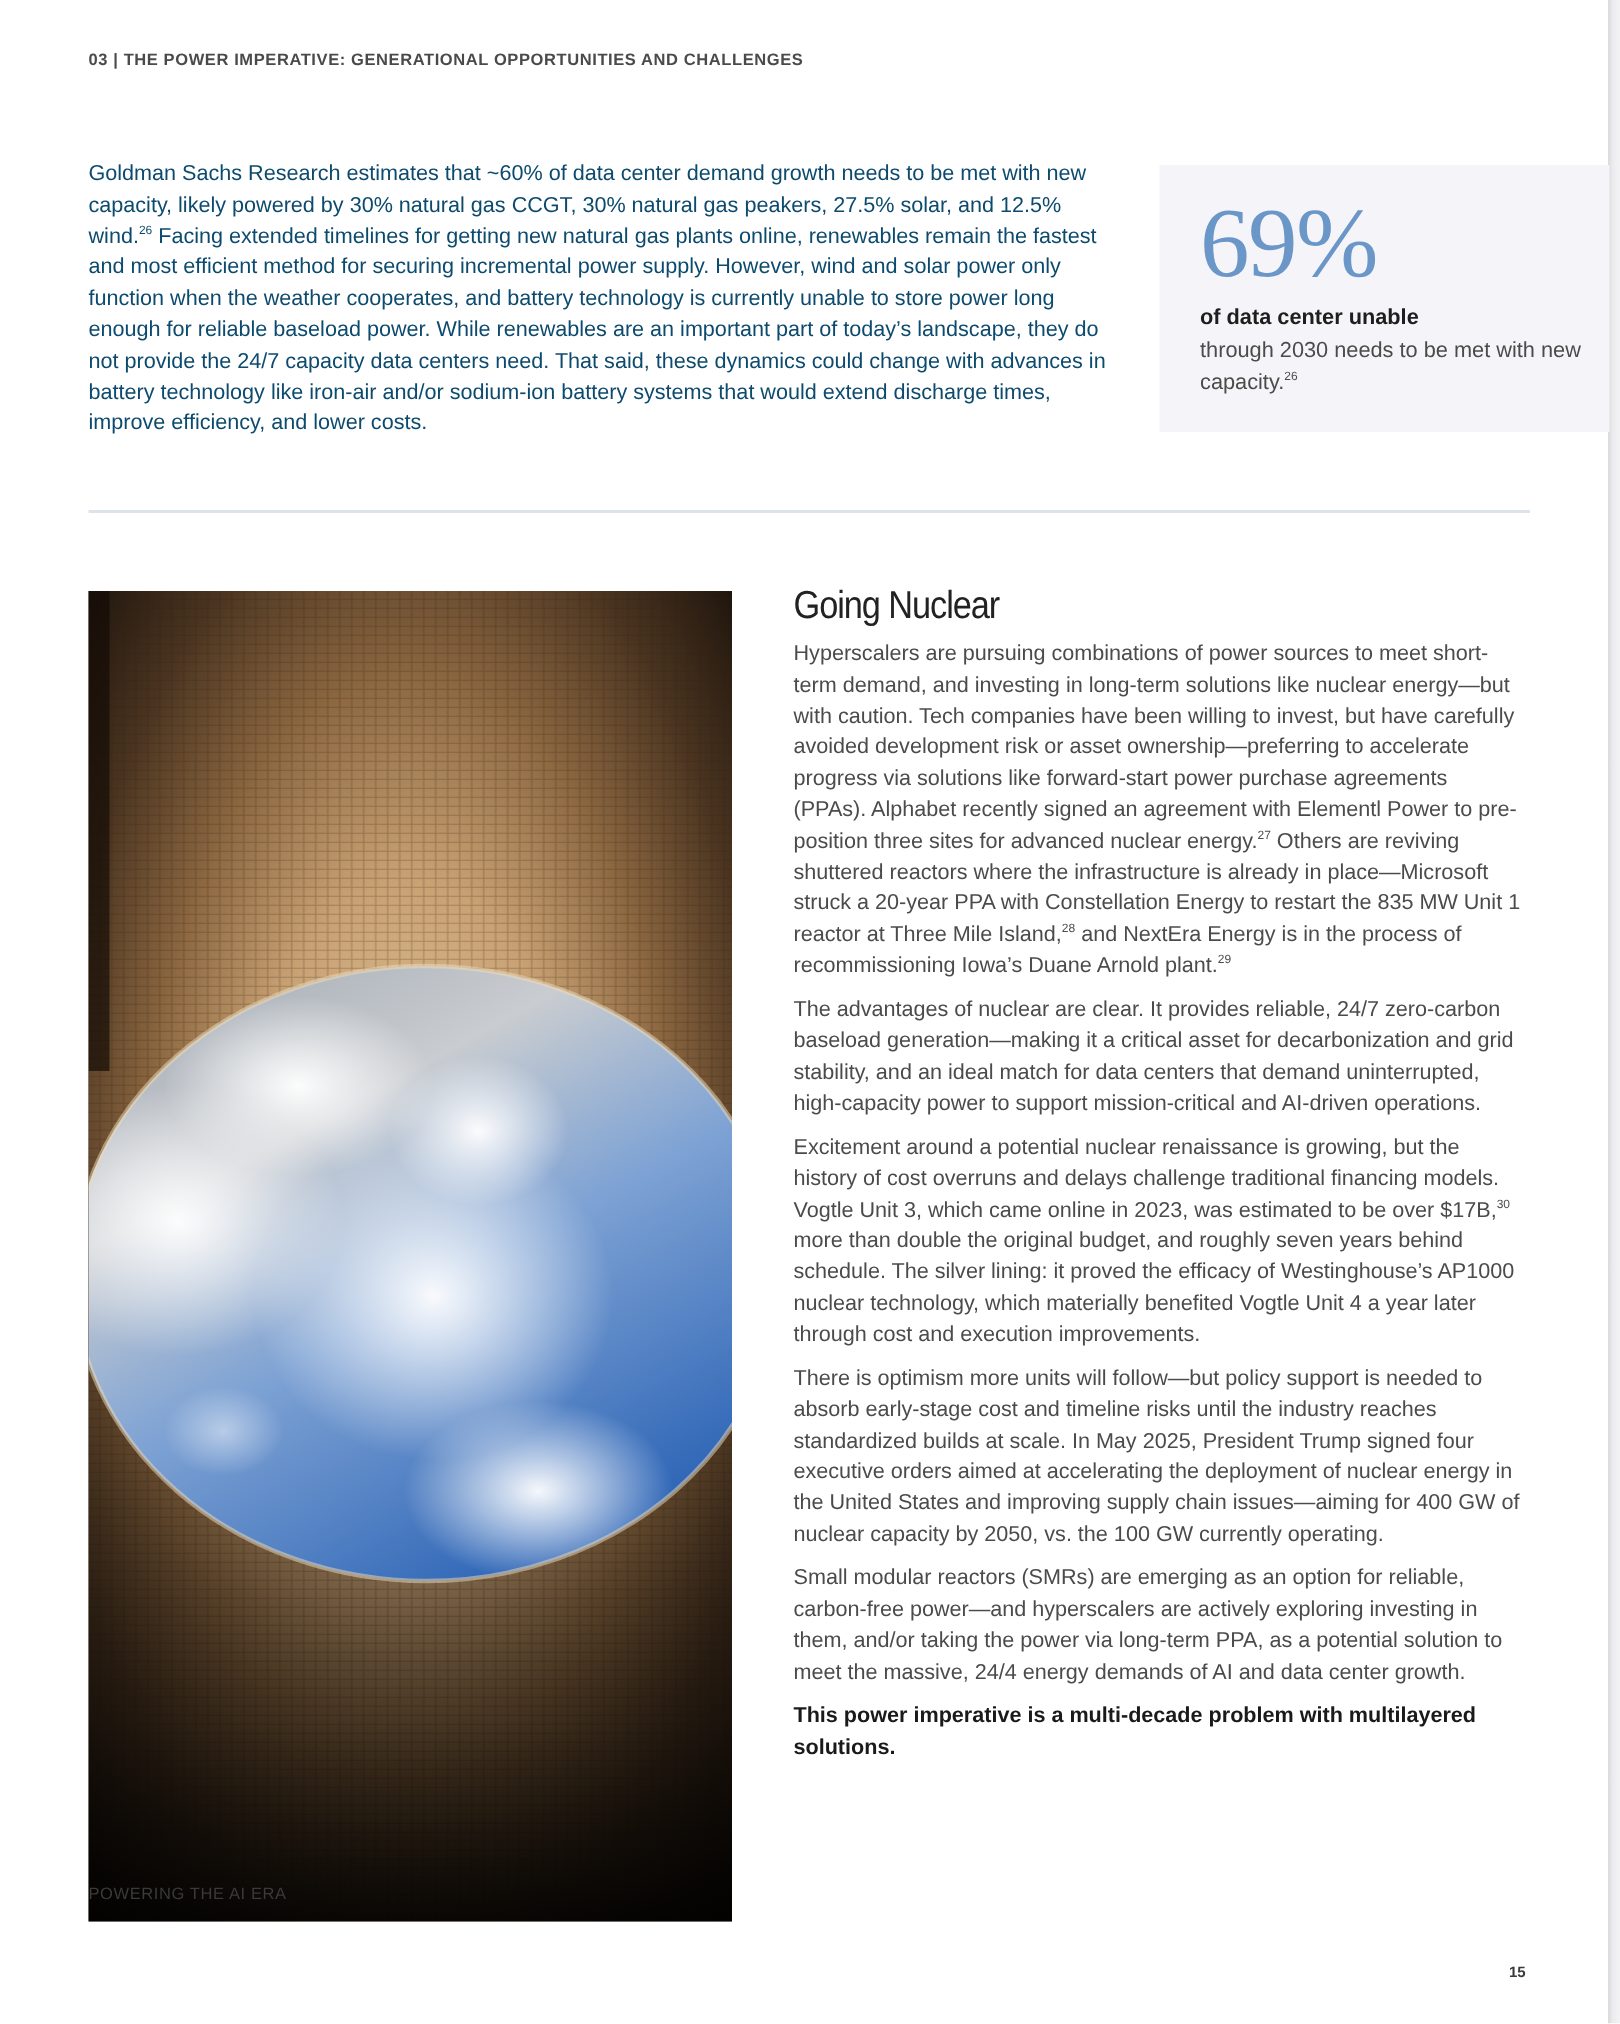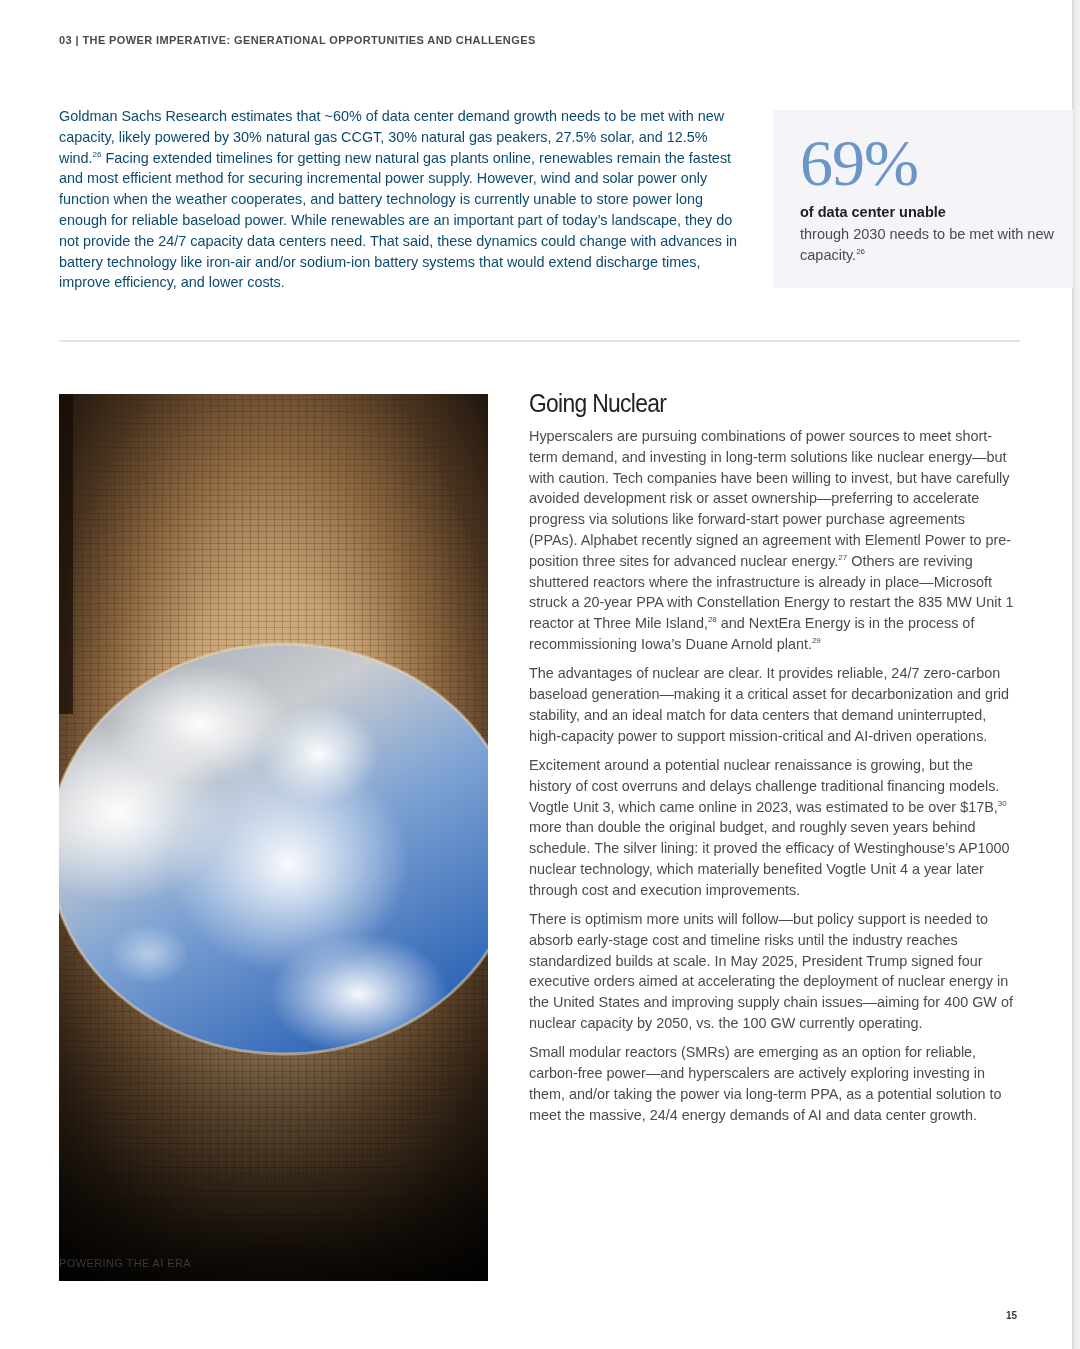--- a/index.html
+++ b/index.html
@@ -134,16 +134,17 @@
   </svg>
 </div>
 
 <div class="section">
   <h2>Going Nuclear</h2>
   <p><span>Hyperscalers are pursuing combinations of power sources to meet short-term demand, and investing in long-term solutions like nuclear energy—but with caution. Tech companies have been willing to invest, but have carefully avoided development risk or asset ownership—preferring to accelerate progress via solutions like forward-start power purchase agreements (PPAs). Alphabet recently signed an agreement with Elementl Power to pre-position three sites for advanced nuclear energy.</span><sup>27</sup><span> Others are reviving shuttered reactors where the infrastructure is already in place—Microsoft struck a 20-year PPA with Constellation Energy to restart the 835 MW Unit 1 reactor at Three Mile Island,</span><sup>28</sup><span> and NextEra Energy is in the process of recommissioning Iowa’s Duane Arnold plant.</span><sup>29</sup></p>
   <p>The advantages of nuclear are clear. It provides reliable, 24/7 zero-carbon baseload generation—making it a critical asset for decarbonization and grid stability, and an ideal match for data centers that demand uninterrupted, high-capacity power to support mission-critical and AI-driven operations.</p>
   <p><span>Excitement around a potential nuclear renaissance is growing, but the history of cost overruns and delays challenge traditional financing models. Vogtle Unit 3, which came online in 2023, was estimated to be over $17B,</span><sup>30</sup><span> more than double the original budget, and roughly seven years behind schedule. The silver lining: it proved the efficacy of Westinghouse’s AP1000 nuclear technology, which materially benefited Vogtle Unit 4 a year later through cost and execution improvements.</span></p>
   <p>There is optimism more units will follow—but policy support is needed to absorb early-stage cost and timeline risks until the industry reaches standardized builds at scale. In May 2025, President Trump signed four executive orders aimed at accelerating the deployment of nuclear energy in the United States and improving supply chain issues—aiming for 400 GW of nuclear capacity by 2050, vs. the 100 GW currently operating.</p>
   <p>Small modular reactors (SMRs) are emerging as an option for reliable, carbon-free power—and hyperscalers are actively exploring investing in them, and/or taking the power via long-term PPA, as a potential solution to meet the massive, 24/4 energy demands of AI and data center growth.</p>
+  <p class="closing">This power imperative is a multi-decade problem with multilayered solutions.</p>
 </div>
 
 <div class="footer-left">POWERING THE AI ERA</div>
 <div class="footer-right">15</div>
 
 </body></html>

